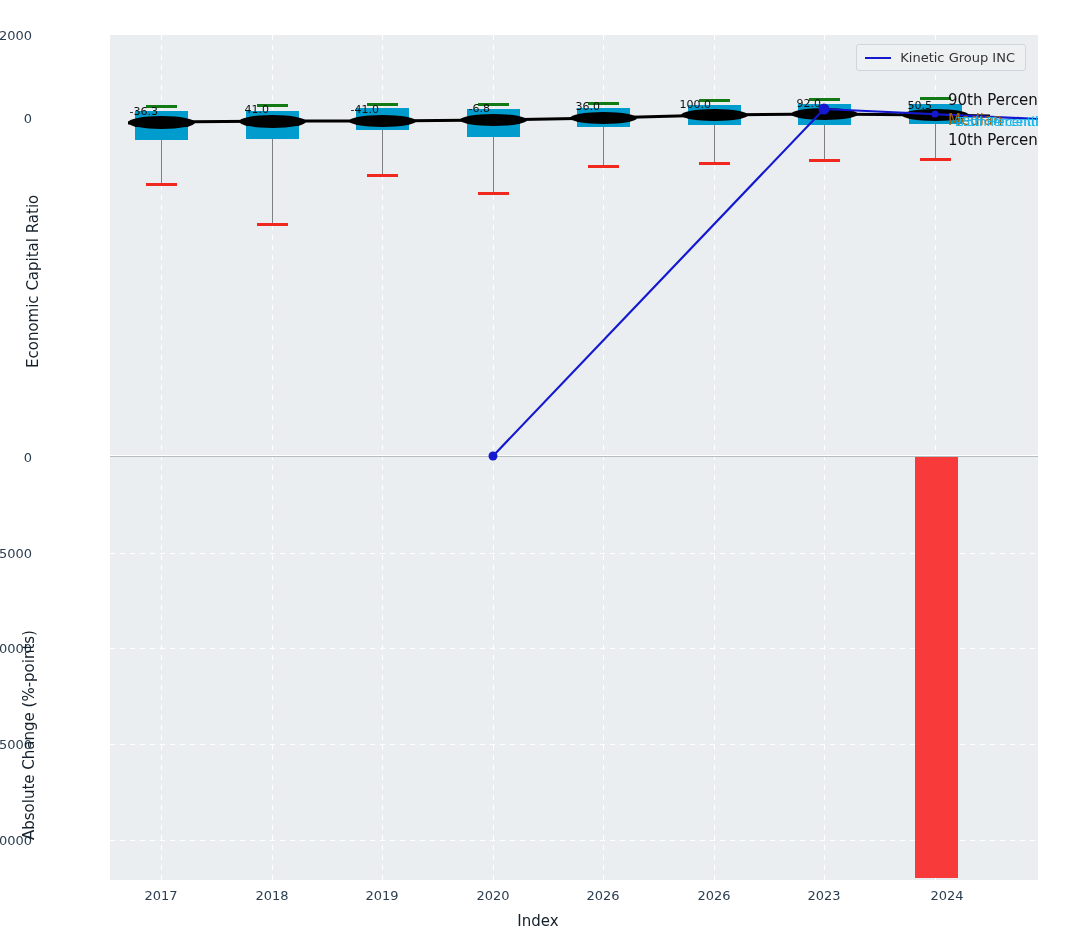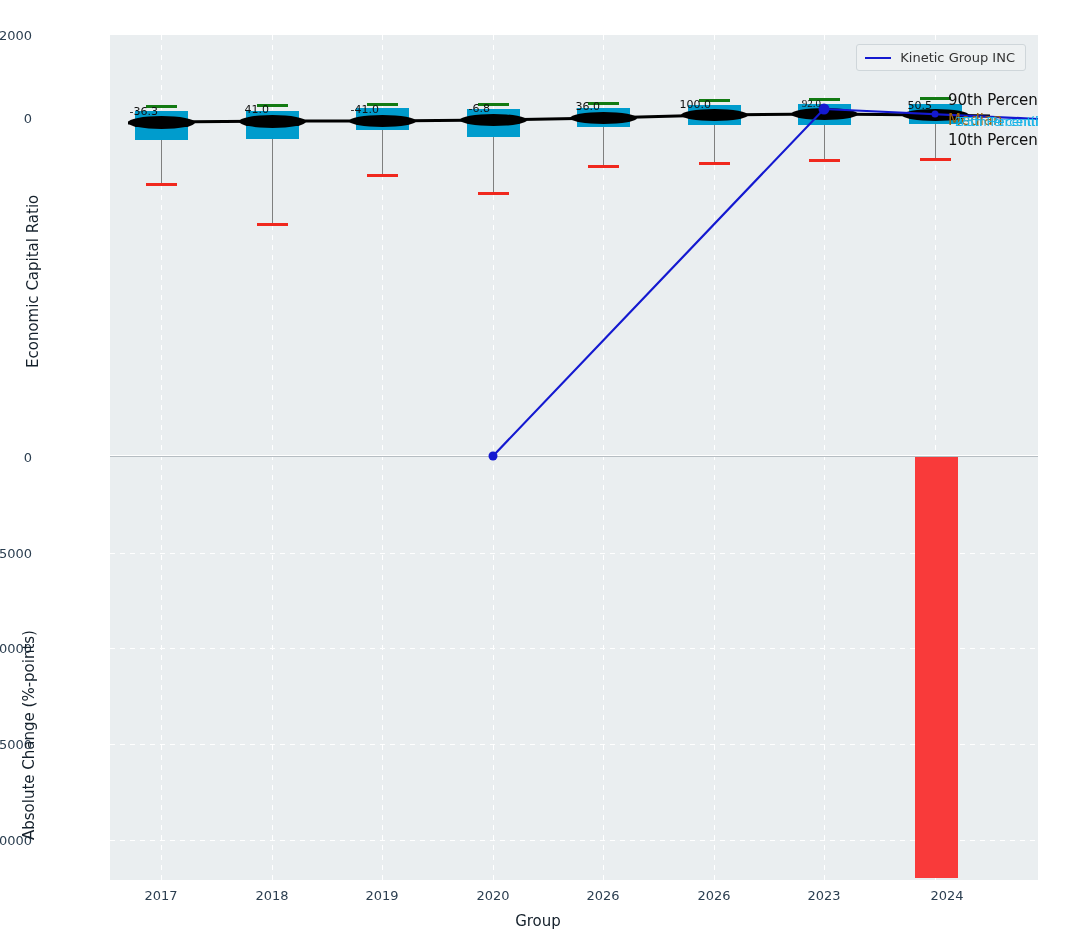--- a/index.html
+++ b/index.html
@@ -162,21 +162,21 @@
       <circle cx="714" cy="74" r="5.5" fill="#1419d0"></circle>
       <circle cx="825" cy="79" r="3.5" fill="#1419d0"></circle>
     </svg>
 
     <div class="value-lbl" style="left:48px;top:76px;">-36.3</div>
     <div class="value-lbl" style="left:159px;top:74px;">41.0</div>
     <div class="value-lbl" style="left:269px;top:74px;">-41.0</div>
     <div class="value-lbl" style="left:380px;top:73px;">-6.8</div>
     <div class="value-lbl" style="left:490px;top:71px;">36.0</div>
     <div class="value-lbl" style="left:601px;top:69px;">100.0</div>
-    <div class="value-lbl" style="left:711px;top:68px;font-family:Liberation Serif, serif;">92.0</div>
+    <div class="value-lbl" style="left:711px;top:68px;">92.0</div>
     <div class="value-lbl" style="left:822px;top:70px;">50.5</div>
 
     <div class="bar" style="left:805px;top:422px;width:43px;height:421px;"></div>
 
     <div class="annot p90" style="left:838px;top:56px;">90th Percentile</div>
     <div class="annot med" style="left:838px;top:76px;">Median</div>
     <div class="annot p10" style="left:838px;top:96px;">10th Percentile</div>
     <div class="annot pct-cyan" style="left:849px;top:80px;">75th Percentile</div>
     <div class="annot pct-cyan" style="left:845px;top:80px;">25th Percentile</div>
 
@@ -188,14 +188,14 @@
 
   <div class="xtick" style="left:161px;">2017</div>
   <div class="xtick" style="left:272px;">2018</div>
   <div class="xtick" style="left:382px;">2019</div>
   <div class="xtick" style="left:493px;">2020</div>
   <div class="xtick" style="left:603px;">2026</div>
   <div class="xtick" style="left:714px;">2026</div>
   <div class="xtick" style="left:824px;">2023</div>
   <div class="xtick" style="left:947px;">2024</div>
 
-  <div class="xlabel">Group</div>
+  <div class="xlabel">Index</div>
 </div>
 
 </body></html>

